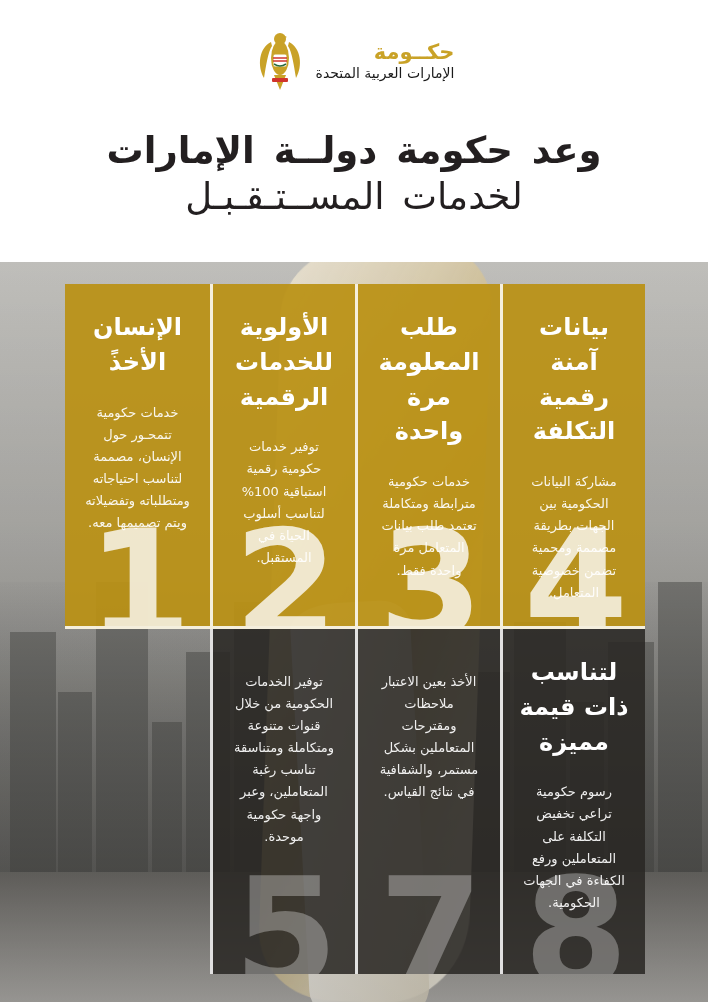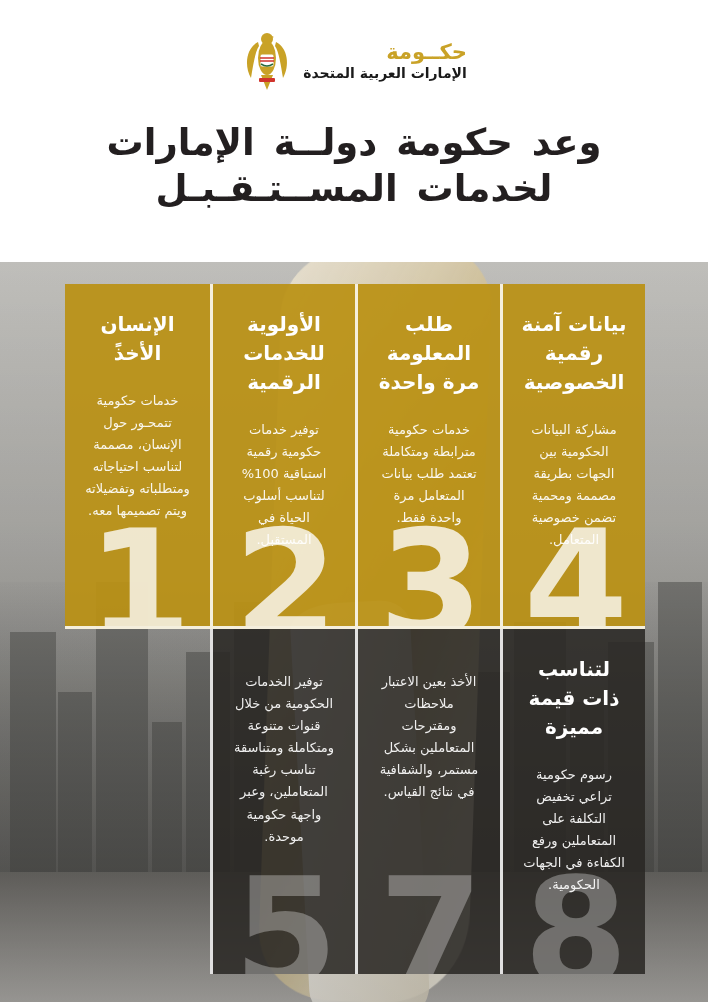--- a/index.html
+++ b/index.html
@@ -47,41 +47,41 @@
     color: #1a1a1a;
   }
   .logo-text .l1 {
     font-size: 21px;
     font-weight: bold;
     letter-spacing: 1px;
     color: #c9a227;
   }
   .logo-text .l2 {
     font-size: 14px;
-    font-weight: bold;
+    font-weight: normal;
     color: #1a1a1a;
   }
 
   .title-block {
     position: absolute;
-    top: 120px;
+    top: 128px;
     left: 0; right: 0;
     text-align: center;
     color: #231f20;
   }
   .title-block .t1 {
     font-size: 37px;
     font-weight: bold;
     letter-spacing: 0px;
     line-height: 1.25;
     word-spacing: 6px;
   }
   .title-block .t2 {
     font-size: 37px;
-    font-weight: bold;
+    font-weight: normal;
     line-height: 1.25;
     word-spacing: 6px;
   }
 
   
   .photo {
     position: absolute;
     top: 262px; left: 0;
     width: 708px;
     height: 740px;
@@ -157,21 +157,21 @@
     border-bottom: 3px solid rgba(255,255,255,0.85);
     padding: 20px 14px 0 14px;
   }
   .card:nth-child(4n) { border-left: none; }
   .grid .card:nth-child(n+5) { border-bottom: none; }
   .gold  { background: rgba(186,145,20,0.93); }
   .dark  { background: rgba(41,38,35,0.86); }
 
   .card h3 {
     color: #ffffff;
-    font-size: 20px;
+    font-size: 24px;
     font-weight: bold;
     line-height: 1.45;
     text-align: center;
     margin-top: 6px;
   }
   .card .desc {
     color: rgba(255,255,255,0.92);
     font-size: 13px;
     line-height: 1.7;
     text-align: center;
@@ -250,21 +250,21 @@
     <div class="flag2"></div>
     <div class="photo-shade"></div>
   </div>
 
   <div class="grid">
 
     <div class="card gold">
       <h3>
         <span>بيانات آمنة</span><br>
         <span>رقمية</span><br>
-        <span>الخصوصية</span>
+        <span>التكلفة</span>
       </h3>
       <div class="desc">مشاركة البيانات الحكومية بين الجهات بطريقة مصممة ومحمية تضمن خصوصية المتعامل.</div>
       <div class="num">4</div>
     </div>
 
     <div class="card gold">
       <h3>
         <span>طلب</span><br>
         <span>المعلومة</span><br>
         <span>مرة واحدة</span>

